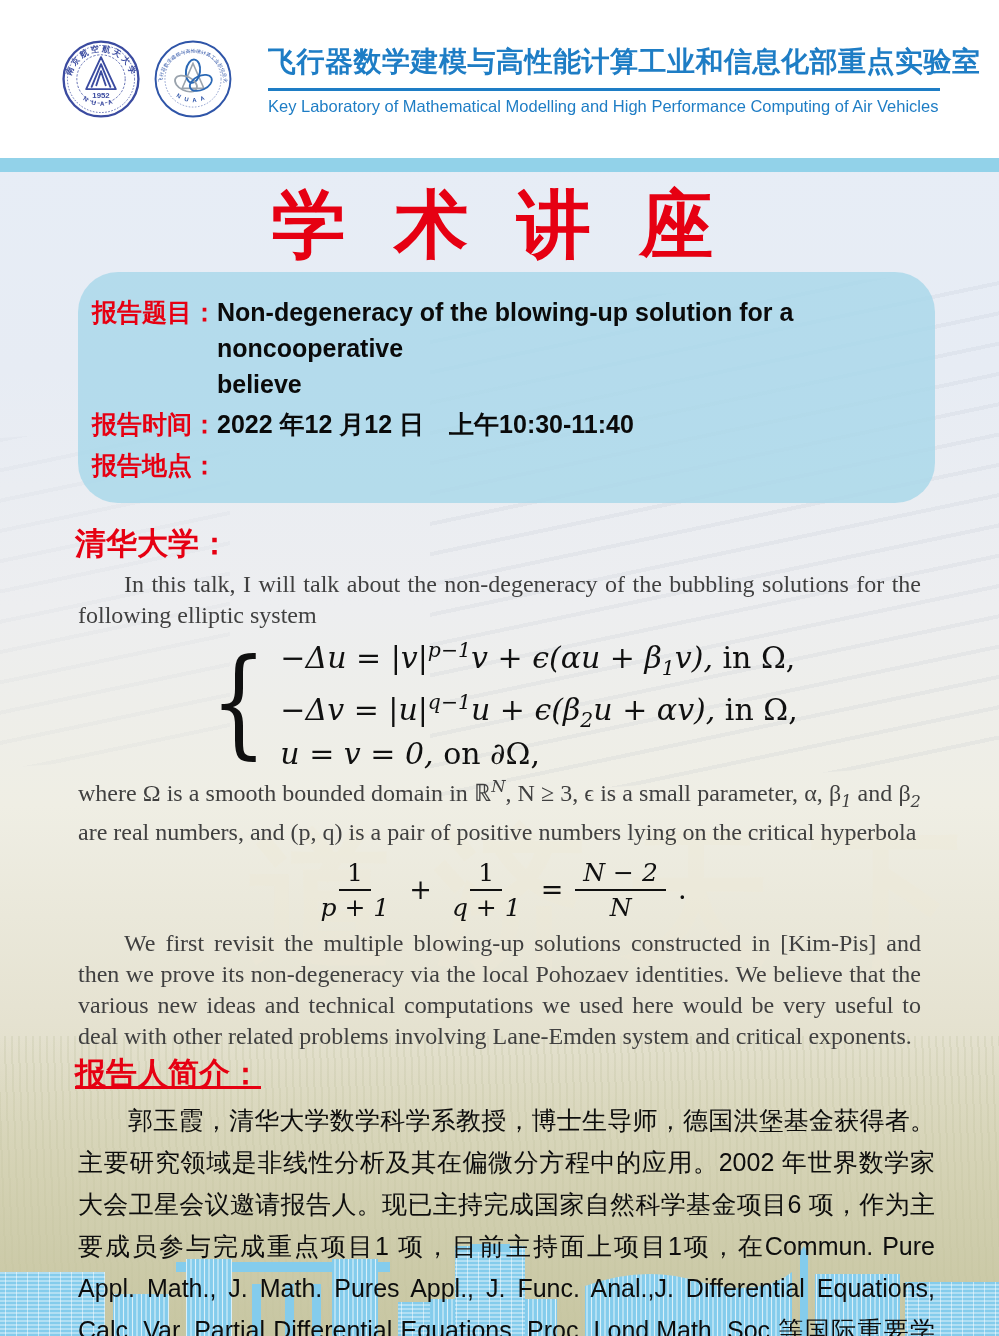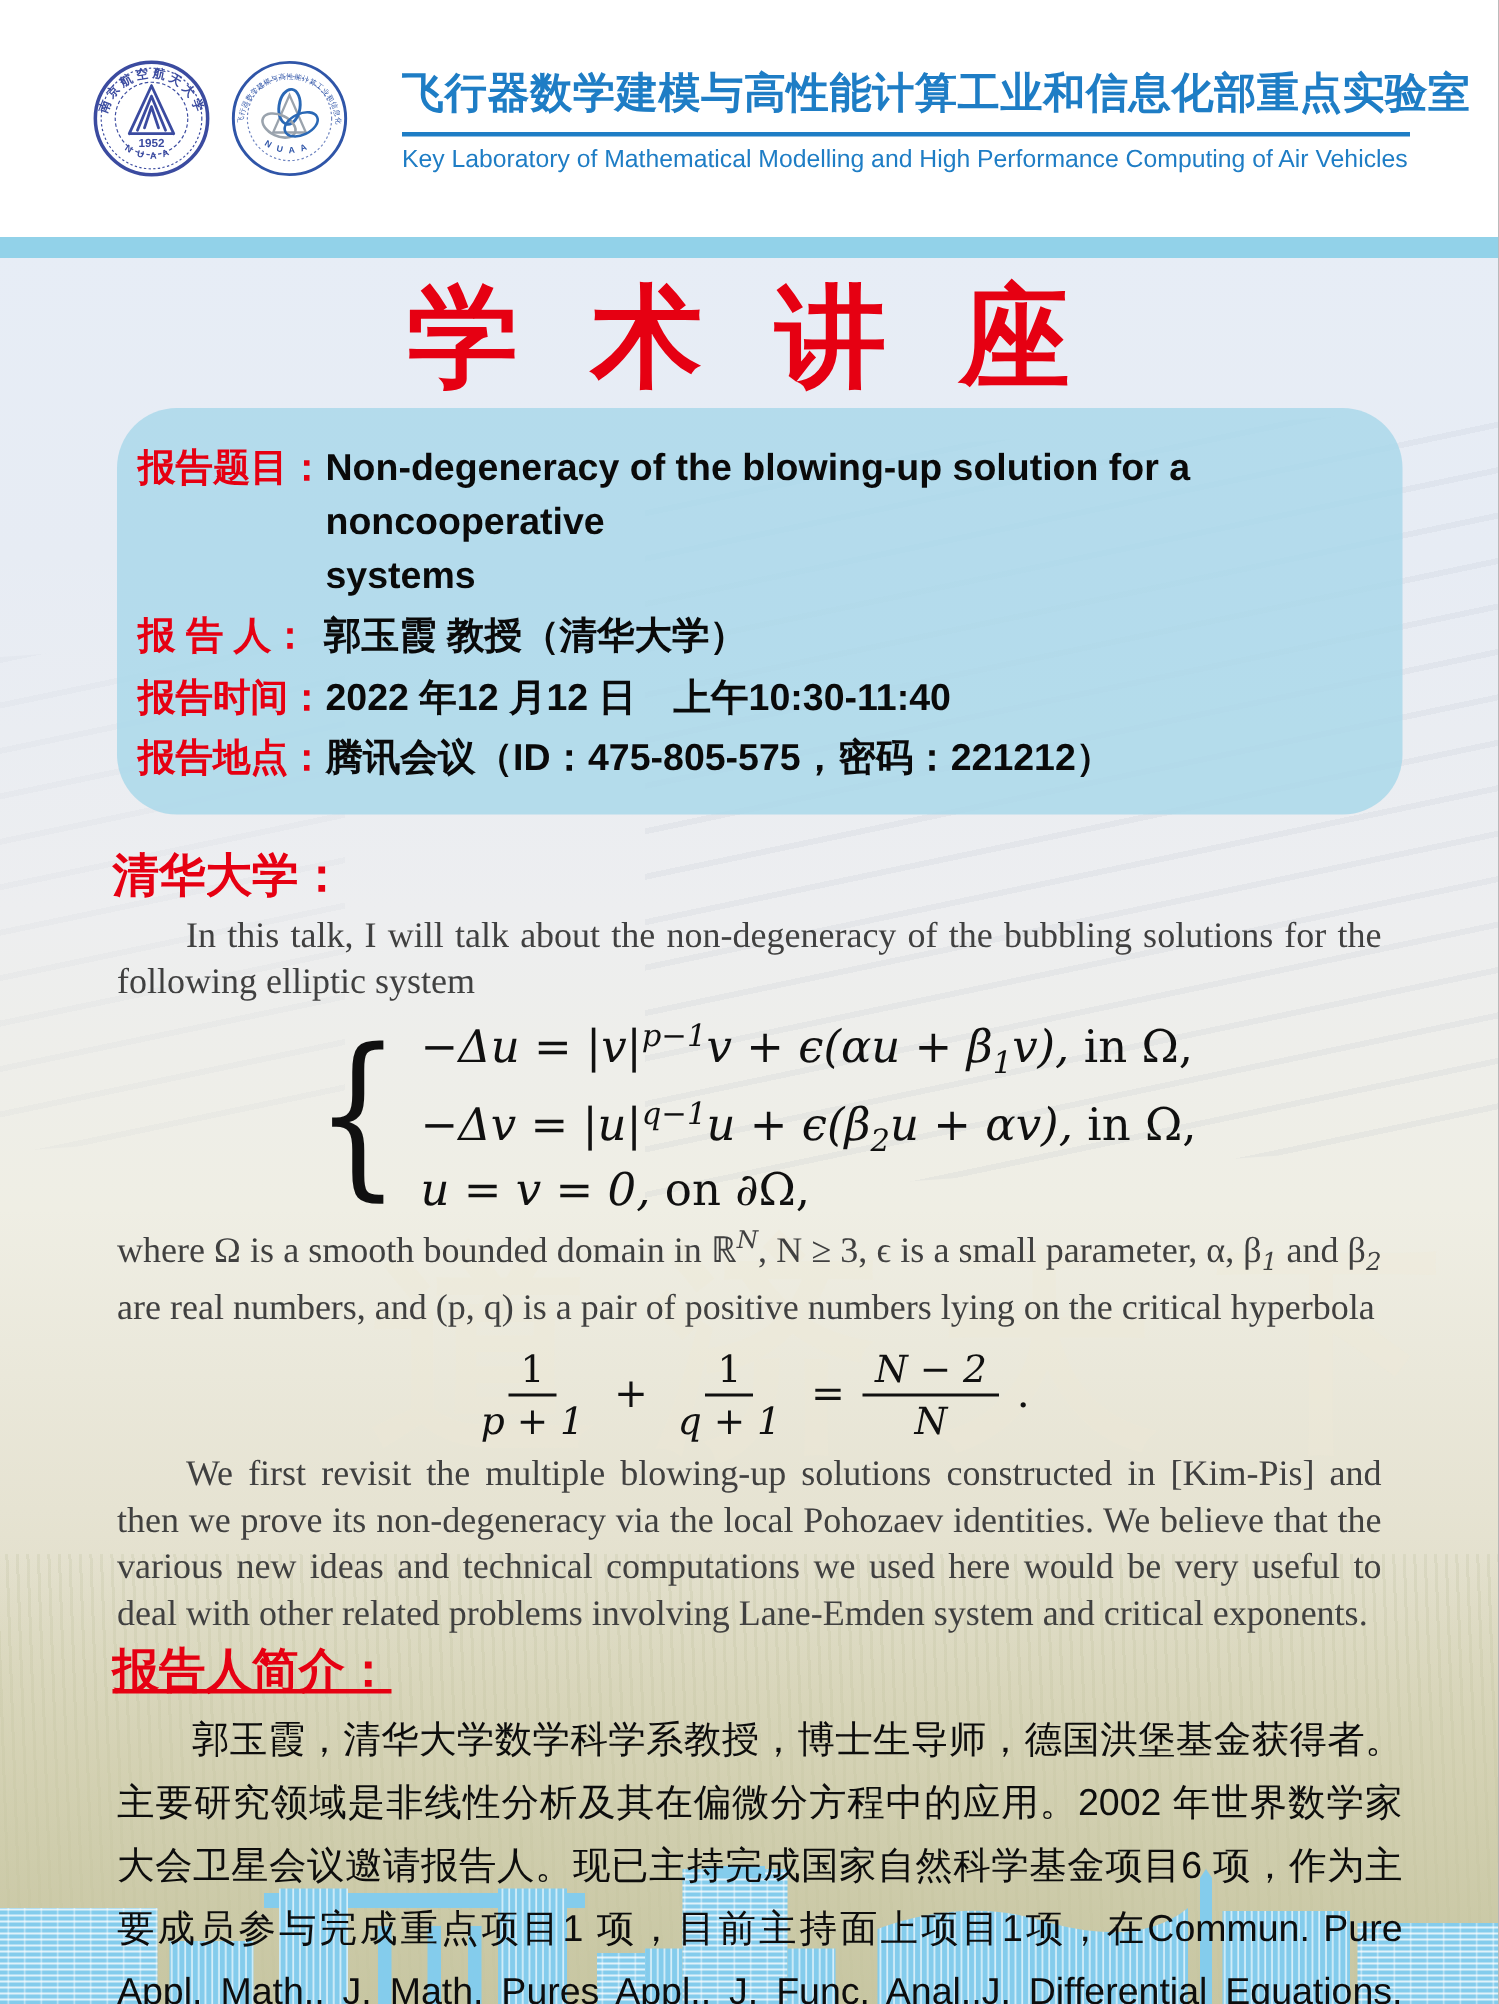--- a/index.html
+++ b/index.html
@@ -152,33 +152,28 @@
   </header>
   <div class="blue-bar"></div>
 
   <main class="content">
 
     <h1 class="main-title">学 术 讲 座</h1>
 
     <section class="info-card">
       <div class="info-row">
         <span class="info-label">报告题目：</span>
-        <span class="info-value"><span>Non-degeneracy of the blowing-up solution for a noncooperative</span><br><span>systems</span></span>
-      </div>
-      <div class="info-row">
-        <span class="info-label">报 告 人：</span>
-        <span class="info-value">郭玉霞 教授（清华大学）</span>
+        <span class="info-value"><span>Non-degeneracy of the blowing-up solution for a noncooperative</span><br><span>believe</span></span>
       </div>
       <div class="info-row">
         <span class="info-label">报告时间：</span>
         <span class="info-value">2022 年12 月12 日　上午10:30-11:40</span>
       </div>
       <div class="info-row">
         <span class="info-label">报告地点：</span>
-        <span class="info-value">腾讯会议（ID：475-805-575，密码：221212）</span>
       </div>
     </section>
 
     <h2 class="section-heading">清华大学：</h2>
 
     <p class="serif para-indent">In this talk, I will talk about the non-degeneracy of the bubbling solutions for the following elliptic system</p>
 
     <div class="eq-system">
       <span class="brace">{</span>
       <div class="eq-lines">

